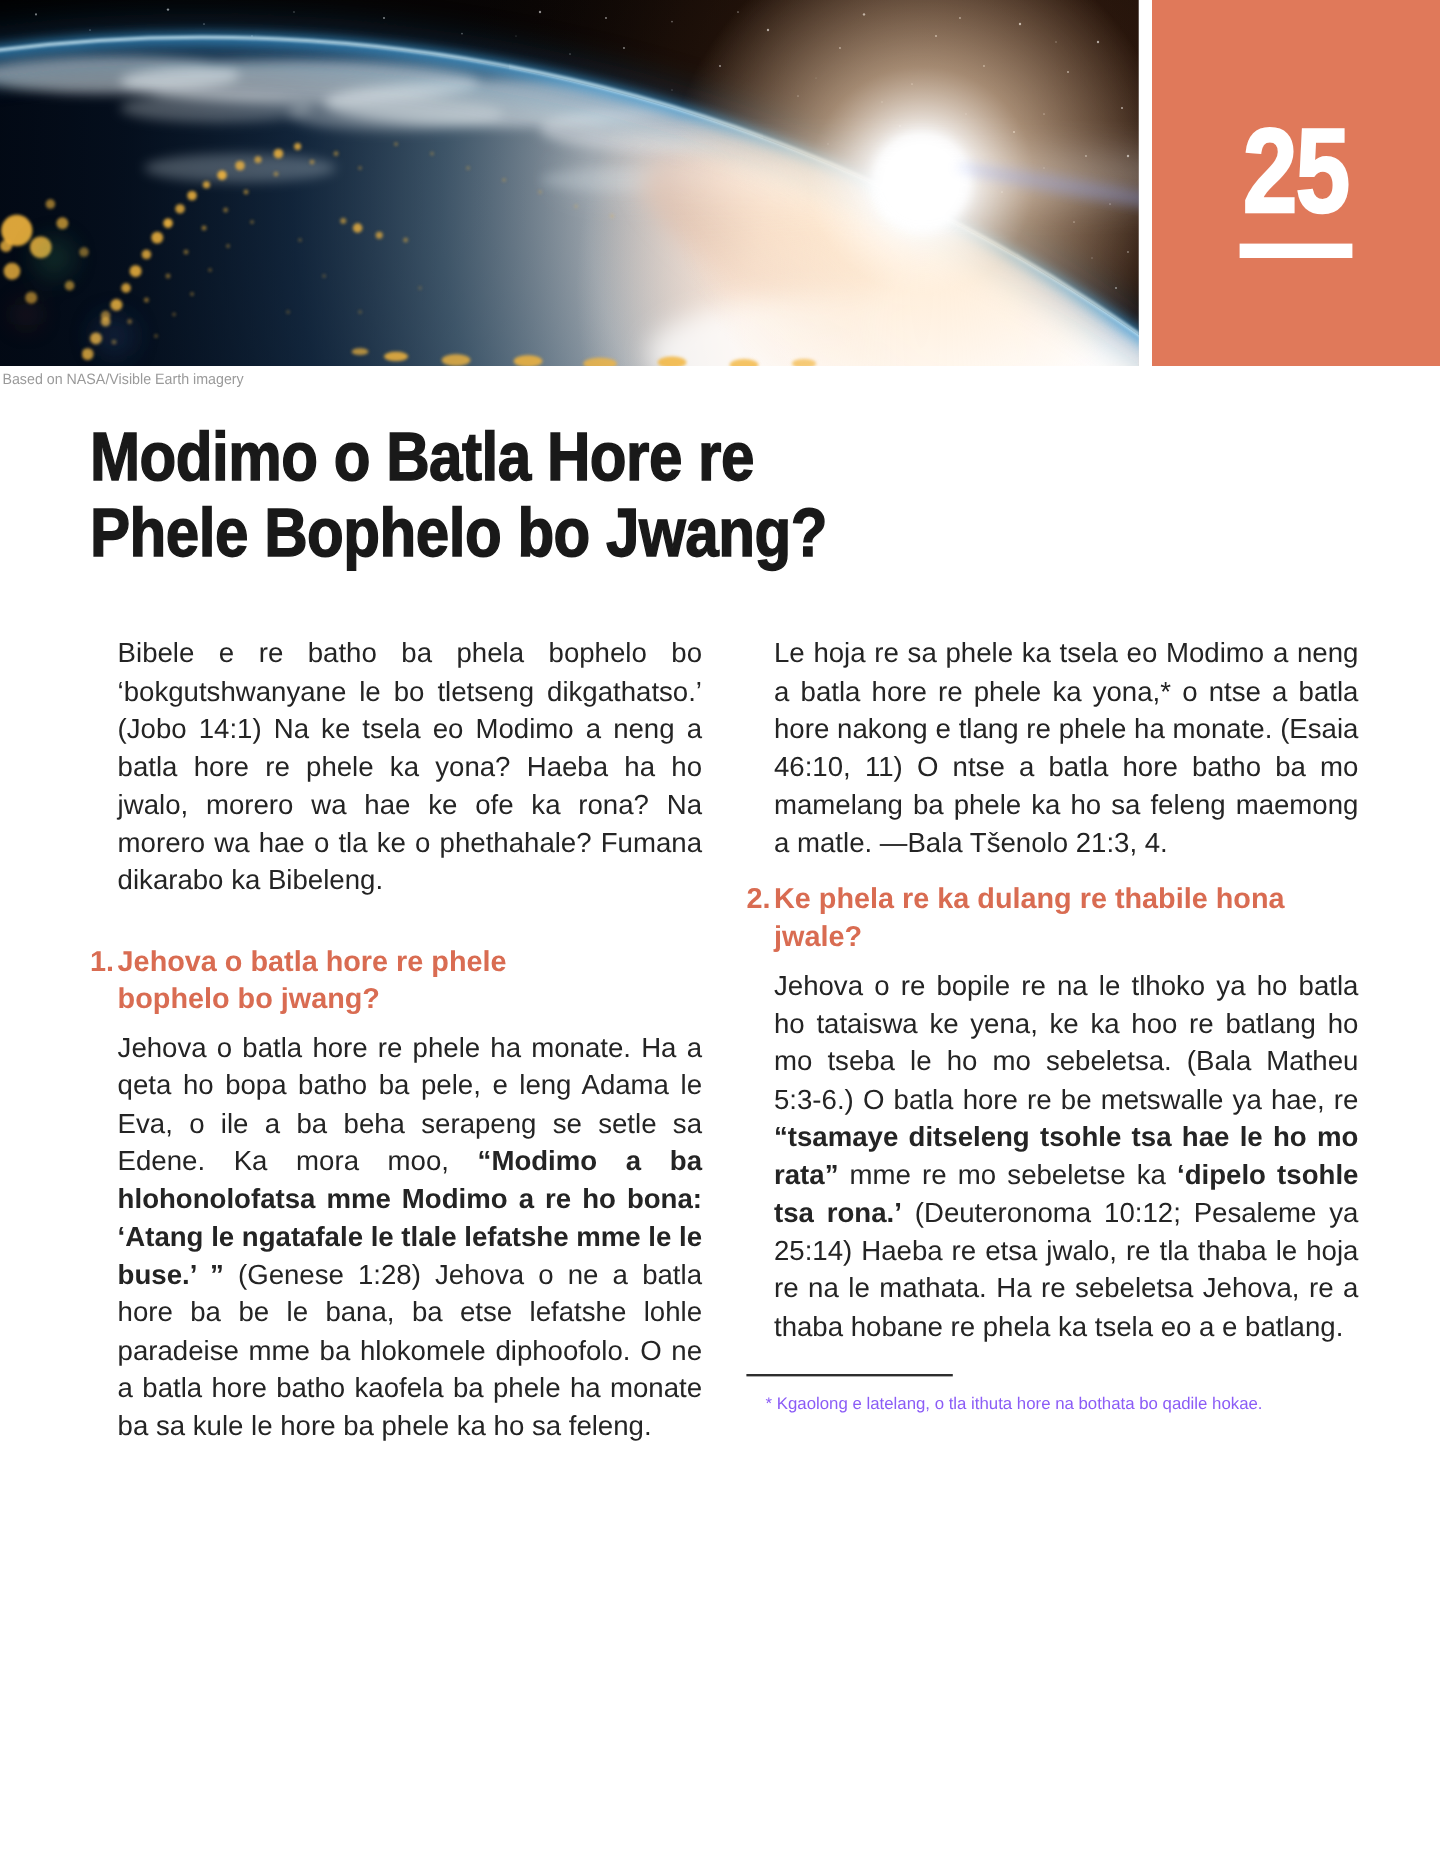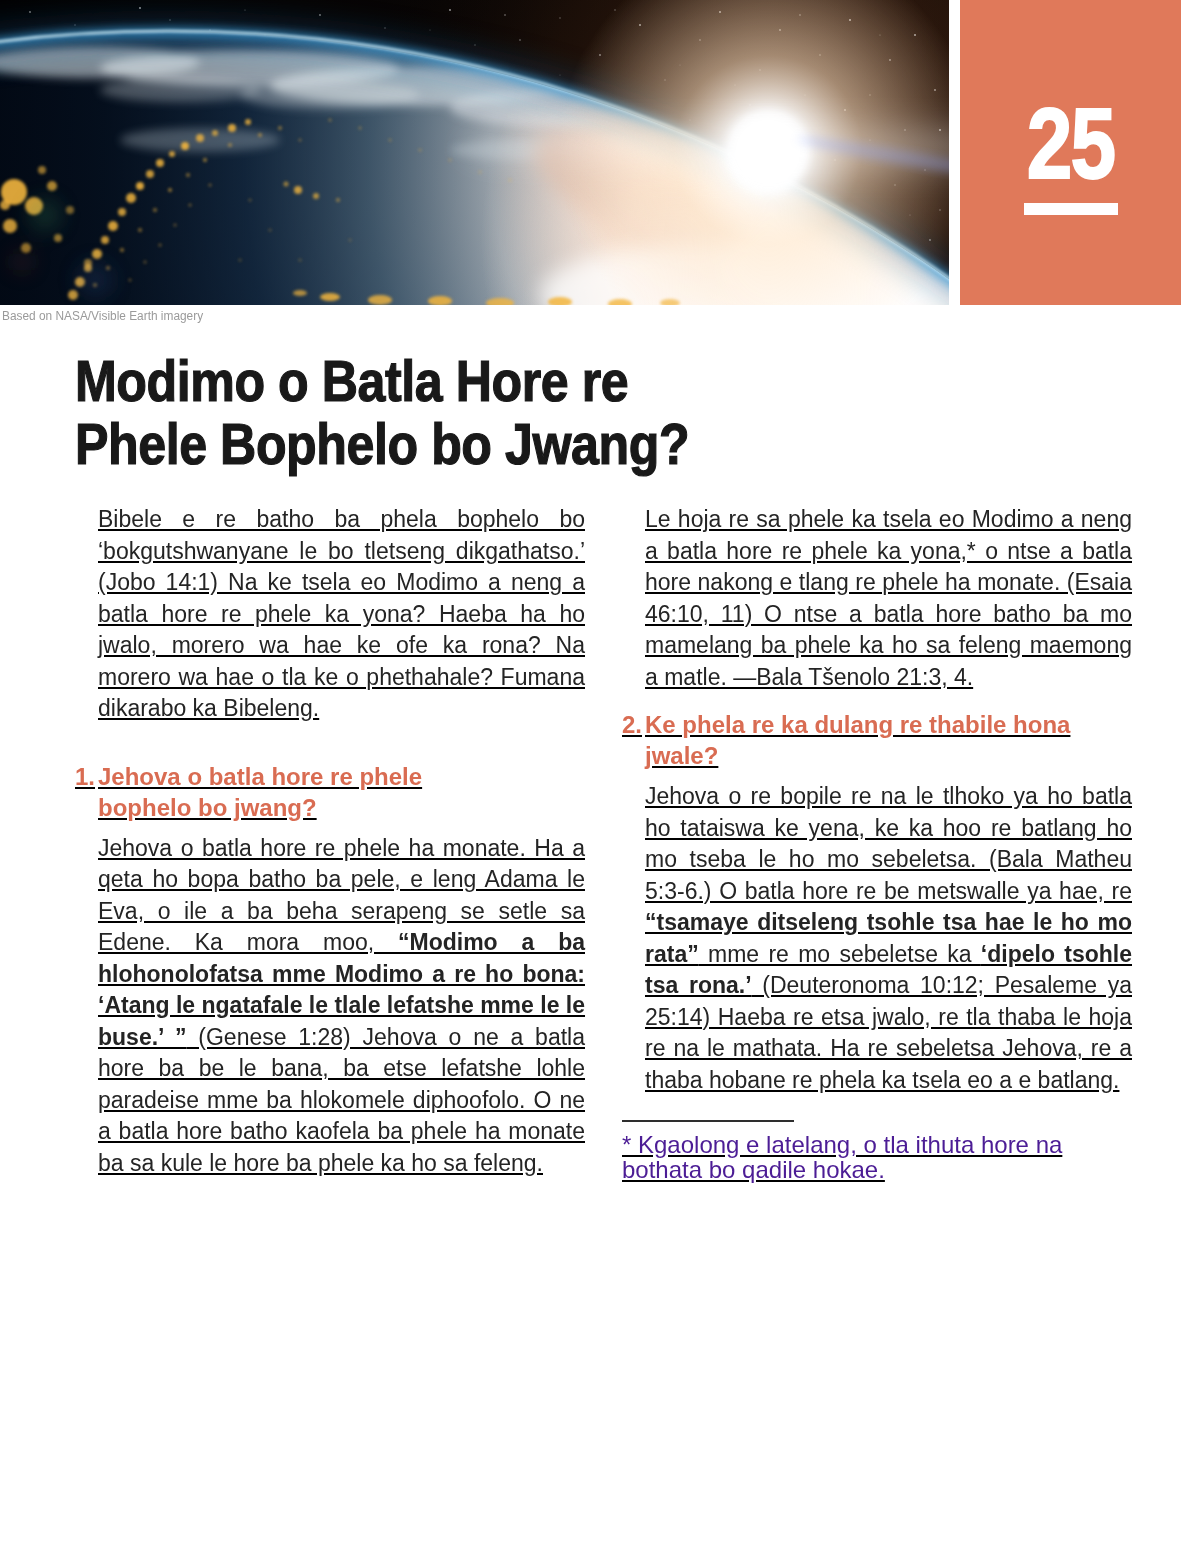--- a/index.html
+++ b/index.html
@@ -1,43 +1,43 @@
 <!DOCTYPE html>
 <html style="--accent: #e0795a; --heading: #d96c52;"><head>
 <meta charset="utf-8">
 <style>
   html,body{margin:0;padding:0;background:#fff;}
   :root{--accent:#e0795a;--heading:#d96c52;}
   .page{position:relative;width:1200px;height:1543px;background:#ffffff;
         font-family:"Liberation Sans","DejaVu Sans",sans-serif;overflow:hidden;}
   .hero{position:absolute;left:0;top:0;width:949px;height:305px;overflow:hidden;}
   .hero svg{display:block;width:100%;height:100%;}
-  .chapter-block{position:absolute;left:960px;top:0;width:221px;height:305px;
+  .chapter-block{position:absolute;left:960px;top:0;width:240px;height:305px;
         background:var(--accent);display:flex;flex-direction:column;align-items:center;
         justify-content:center;padding-top:6px;box-sizing:border-box;}
   .chapter-number{font-size:100px;line-height:92px;font-weight:bold;color:#fff;
         transform:scaleX(0.82);letter-spacing:-2px;-webkit-text-stroke:2px #ffffff;}
   .chapter-underline{width:94px;height:12px;background:#ffffff;margin-top:14px;}
   .caption{position:absolute;left:2px;top:309px;font-size:12.5px;color:#9a9a9a;
         transform:scaleX(0.95);transform-origin:left top;}
   .title{position:absolute;left:75px;top:350px;margin:0;font-size:57px;line-height:63px;
         font-weight:bold;color:#191919;letter-spacing:-0.5px;white-space:pre-line;
         transform:scaleX(0.88);transform-origin:left top;-webkit-text-stroke:1.2px #191919;}
-  .columns{position:absolute;left:75px;top:504px;width:1057px;display:grid;
-        grid-template-columns:510px 510px;column-gap:37px;text-decoration:underline;}
+  .columns{position:absolute;left:75px;top:529px;width:1057px;display:grid;
+        grid-template-columns:510px 510px;column-gap:37px;}
   .body{margin:0 0 0 23px;font-size:23px;line-height:31.5px;text-align:justify;color:#242424;}
   .b{font-weight:bold;}
   .question{display:flex;font-size:24px;line-height:31px;font-weight:bold;color:var(--heading);}
   .q-num{flex:none;width:23px;}
   .q-text{white-space:pre-line;flex:1;}
   .col-left .question{margin:36px 0 10px 0;}
   .col-right .question{margin:16px 0 10px 0;}
   .footnote-block{margin-top:24px;}
   .footnote-rule{width:172px;border-top:2px solid #2e2e2e;}
-  .footnote{margin:10px 0 0 0;font-size:24px;line-height:25px;color:#4c1d95;}
+  .footnote{margin:10px 0 0 16px;font-size:14px;line-height:25px;color:#8b5cf6;}
 </style>
 </head>
 <body>
 
 <div class="page">
 
   <div class="hero">
     <svg viewBox="0 0 949 305" preserveAspectRatio="none" xmlns="http://www.w3.org/2000/svg">
       <defs>
         <linearGradient id="spaceBg" gradientUnits="userSpaceOnUse" x1="0" y1="0" x2="949" y2="160">

